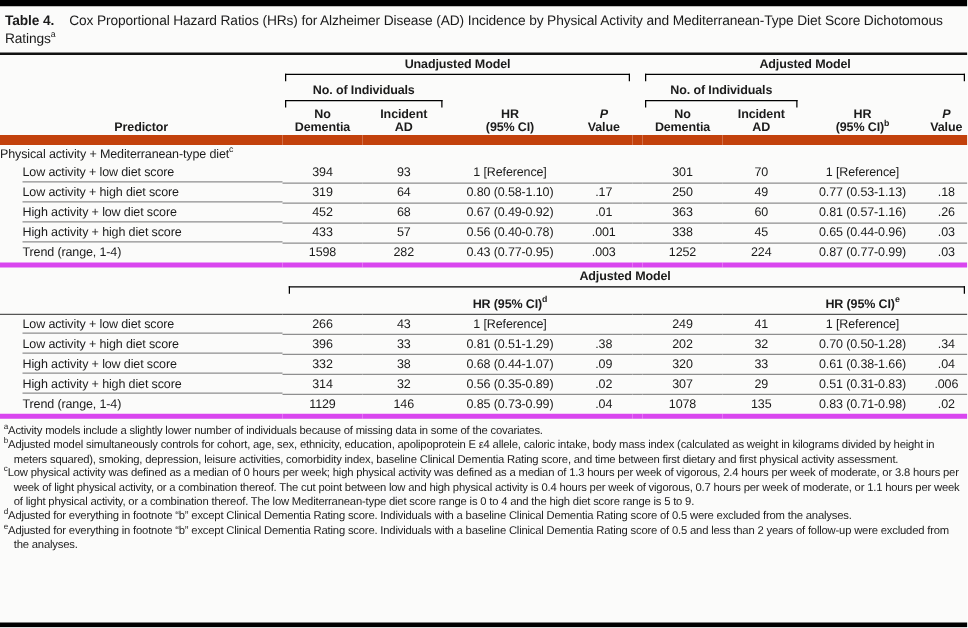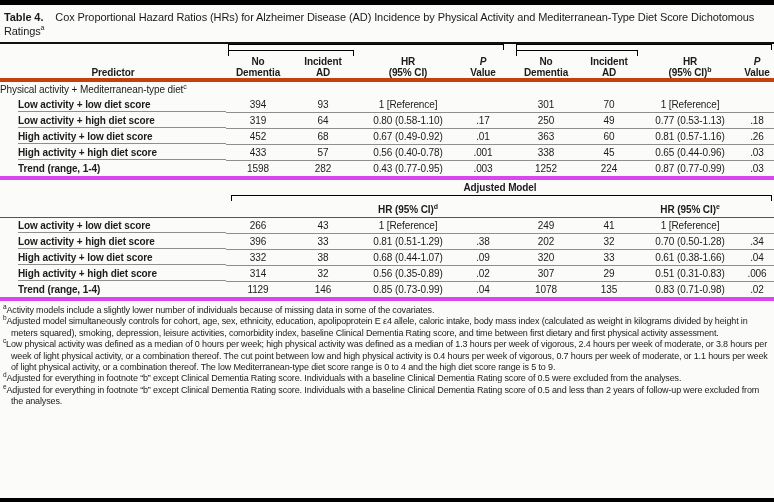--- a/index.html
+++ b/index.html
@@ -25,37 +25,36 @@
   }
   table.t td { padding:0; }
 
   
   .mrow td  { font-weight:bold; height:15px; vertical-align:middle; text-align:center; }
   .brow td  { height:6px; vertical-align:top; }
   .bracket  { height:5px; border:1.5px solid #000; border-bottom:none; margin:0 2px; }
   .bracket.wide { margin-left:5px; }
   .chead td {
     font-weight:bold; text-align:center; vertical-align:bottom;
-    padding-bottom:3px; border-bottom:4px solid #c2410c; line-height:11px;
+    padding-bottom:3px; border-bottom:8px solid #c2410c; line-height:11px;
   }
   .hl { display:block; }
   .i  { font-style:italic; }
 
   
   .srow td { height:15px; vertical-align:middle; text-align:left; padding-left:3px; }
 
   
   .drow td {
     height:15px; vertical-align:middle; text-align:center;
     border-bottom:1px solid #8f8f8f;
   }
   .drow td.pred {
     text-align:left; padding-left:18px; border-bottom:1px solid transparent;
     position:relative;
-    font-weight:bold;
   }
   .drow td.pred::after {
     content:""; position:absolute; left:18px; right:0; bottom:0;
     border-bottom:1px solid #8f8f8f;
   }
   .trow td, .trow td.pred { border-bottom:4px solid #d946ef; }
   .trow td.pred::after { display:none; }
 
   
   .s2h td { font-weight:bold; text-align:center; height:16px; vertical-align:middle; border-bottom:1px solid #555; }
@@ -83,31 +82,47 @@
         <col style="width:104px">
         <col style="width:46px">
       <col style="width:8px">
       <col style="width:64px">
         <col style="width:62px">
         <col style="width:100px">
         <col style="width:34px">
     </colgroup>
 
     <tbody>
+        <tr class="mrow">
+      <td></td>
+      <td colspan="4">Unadjusted Model</td>
+      <td></td>
+      <td colspan="4">Adjusted Model</td>
+    </tr>
     <tr class="brow">
       <td></td>
       <td colspan="4">
             <div class="bracket"></div>
           </td>
       <td></td>
       <td colspan="4">
             <div class="bracket"></div>
           </td>
     </tr>
 
+    <tr class="mrow">
+      <td></td>
+      <td colspan="2">No. of Individuals</td>
+      <td></td>
+          <td></td>
+      <td></td>
+      <td colspan="2">No. of Individuals</td>
+      <td></td>
+          <td></td>
+    </tr>
     <tr class="brow">
       <td></td>
       <td colspan="2">
             <div class="bracket"></div>
           </td>
       <td></td>
           <td></td>
       <td></td>
       <td colspan="2">
             <div class="bracket"></div>

